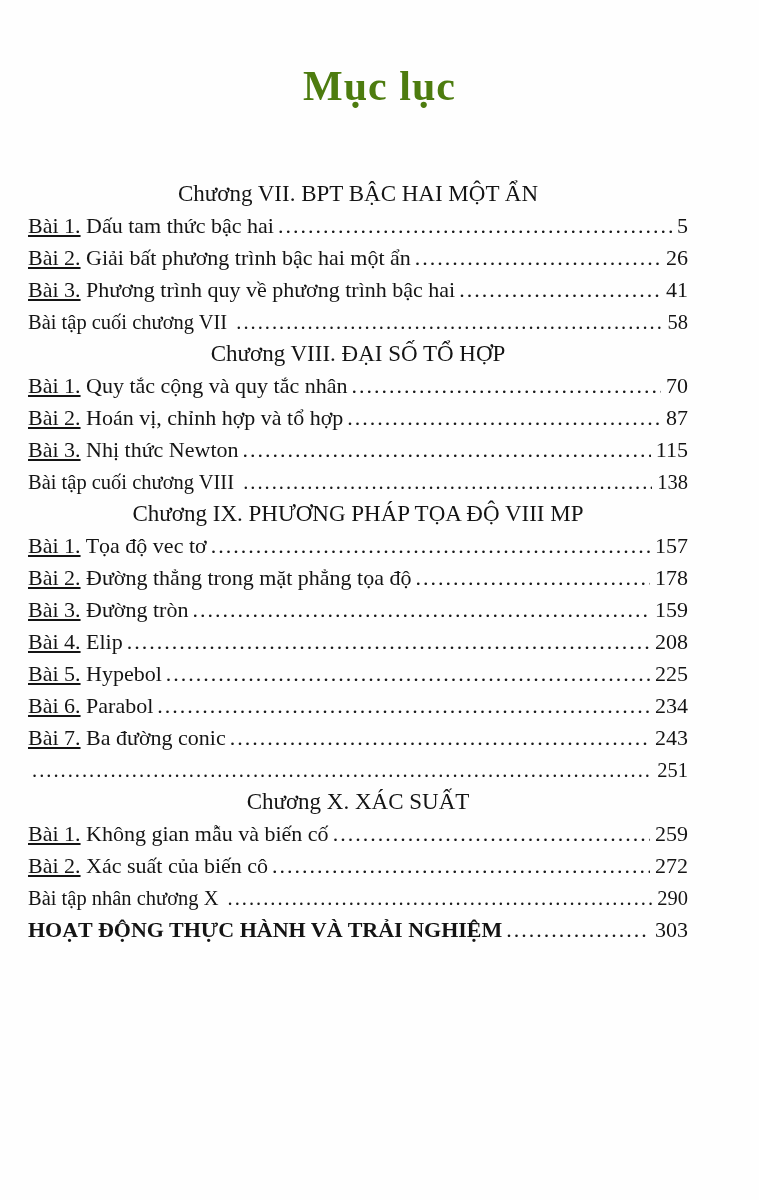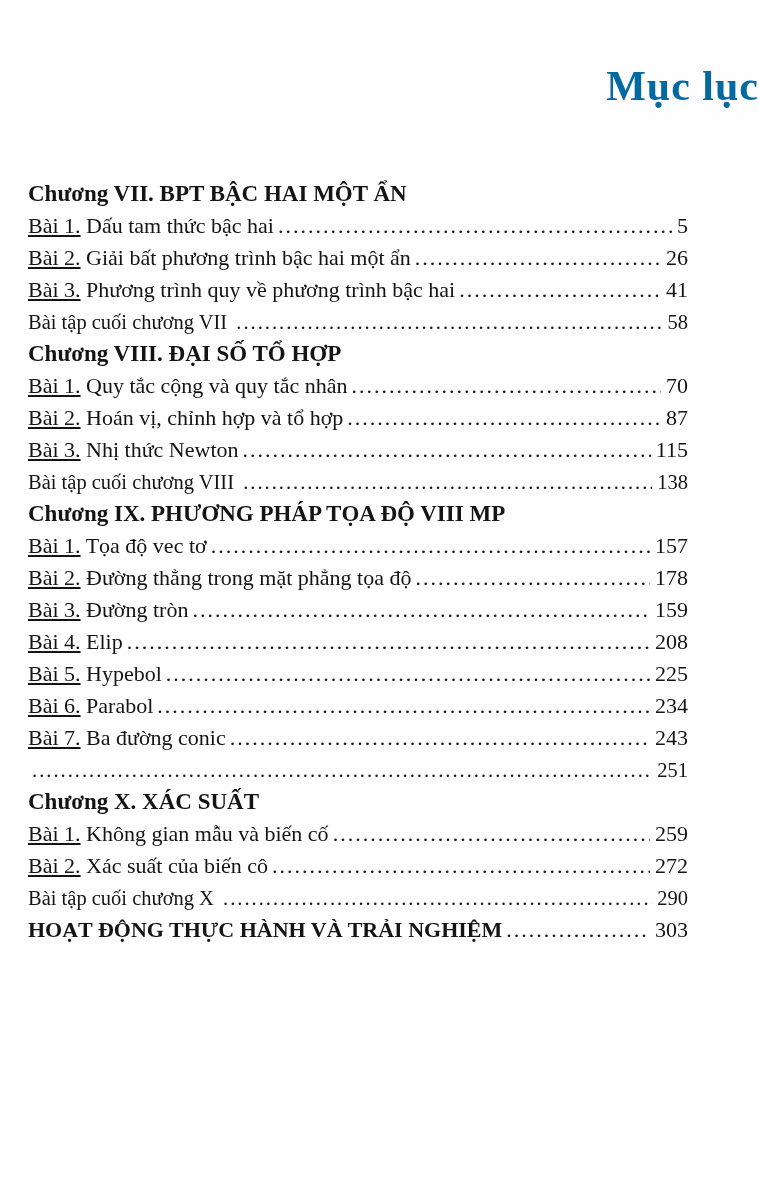--- a/index.html
+++ b/index.html
@@ -14,35 +14,35 @@
     background: #fefefe;
     overflow: hidden;
     font-family: "Liberation Serif", "DejaVu Serif", serif;
     color: #141414;
   }
   .doc-title {
     position: absolute;
     top: 62px;
     left: 0;
     width: 100%;
-    text-align: right;
+    text-align: center;
     font-size: 42px;
     font-weight: bold;
     letter-spacing: 1px;
-    color: #0369a1;
+    color: #4d7c0f;
   }
   .toc {
     position: absolute;
     top: 178px;
     left: 28px;
     width: 660px;
   }
   .heading {
-    text-align: left;
-    font-weight: bold;
+    text-align: center;
+    font-weight: normal;
     font-size: 23px;
     line-height: 32px;
     white-space: nowrap;
   }
   .row {
     display: flex;
     align-items: baseline;
     font-size: 22px;
     line-height: 32px;
     white-space: nowrap;
@@ -185,21 +185,21 @@
         <span class="dots"></span>
         <span class="page-num">259</span>
       </div>
       <div class="row">
         <span class="prefix">Bài 2.</span>
         <span class="title"> Xác suất của biến cô</span>
         <span class="dots"></span>
         <span class="page-num">272</span>
       </div>
       <div class="row small">
-        <span class="title">Bài tập cuối chương X </span>
+        <span class="title">Bài tập nhân chương X </span>
         <span class="dots"></span>
         <span class="page-num">290</span>
       </div>
       <div class="row final">
         <span class="title">HOẠT ĐỘNG THỰC HÀNH VÀ TRẢI NGHIỆM</span>
         <span class="dots"></span>
         <span class="page-num">303</span>
       </div>
     </div>
 </div>

